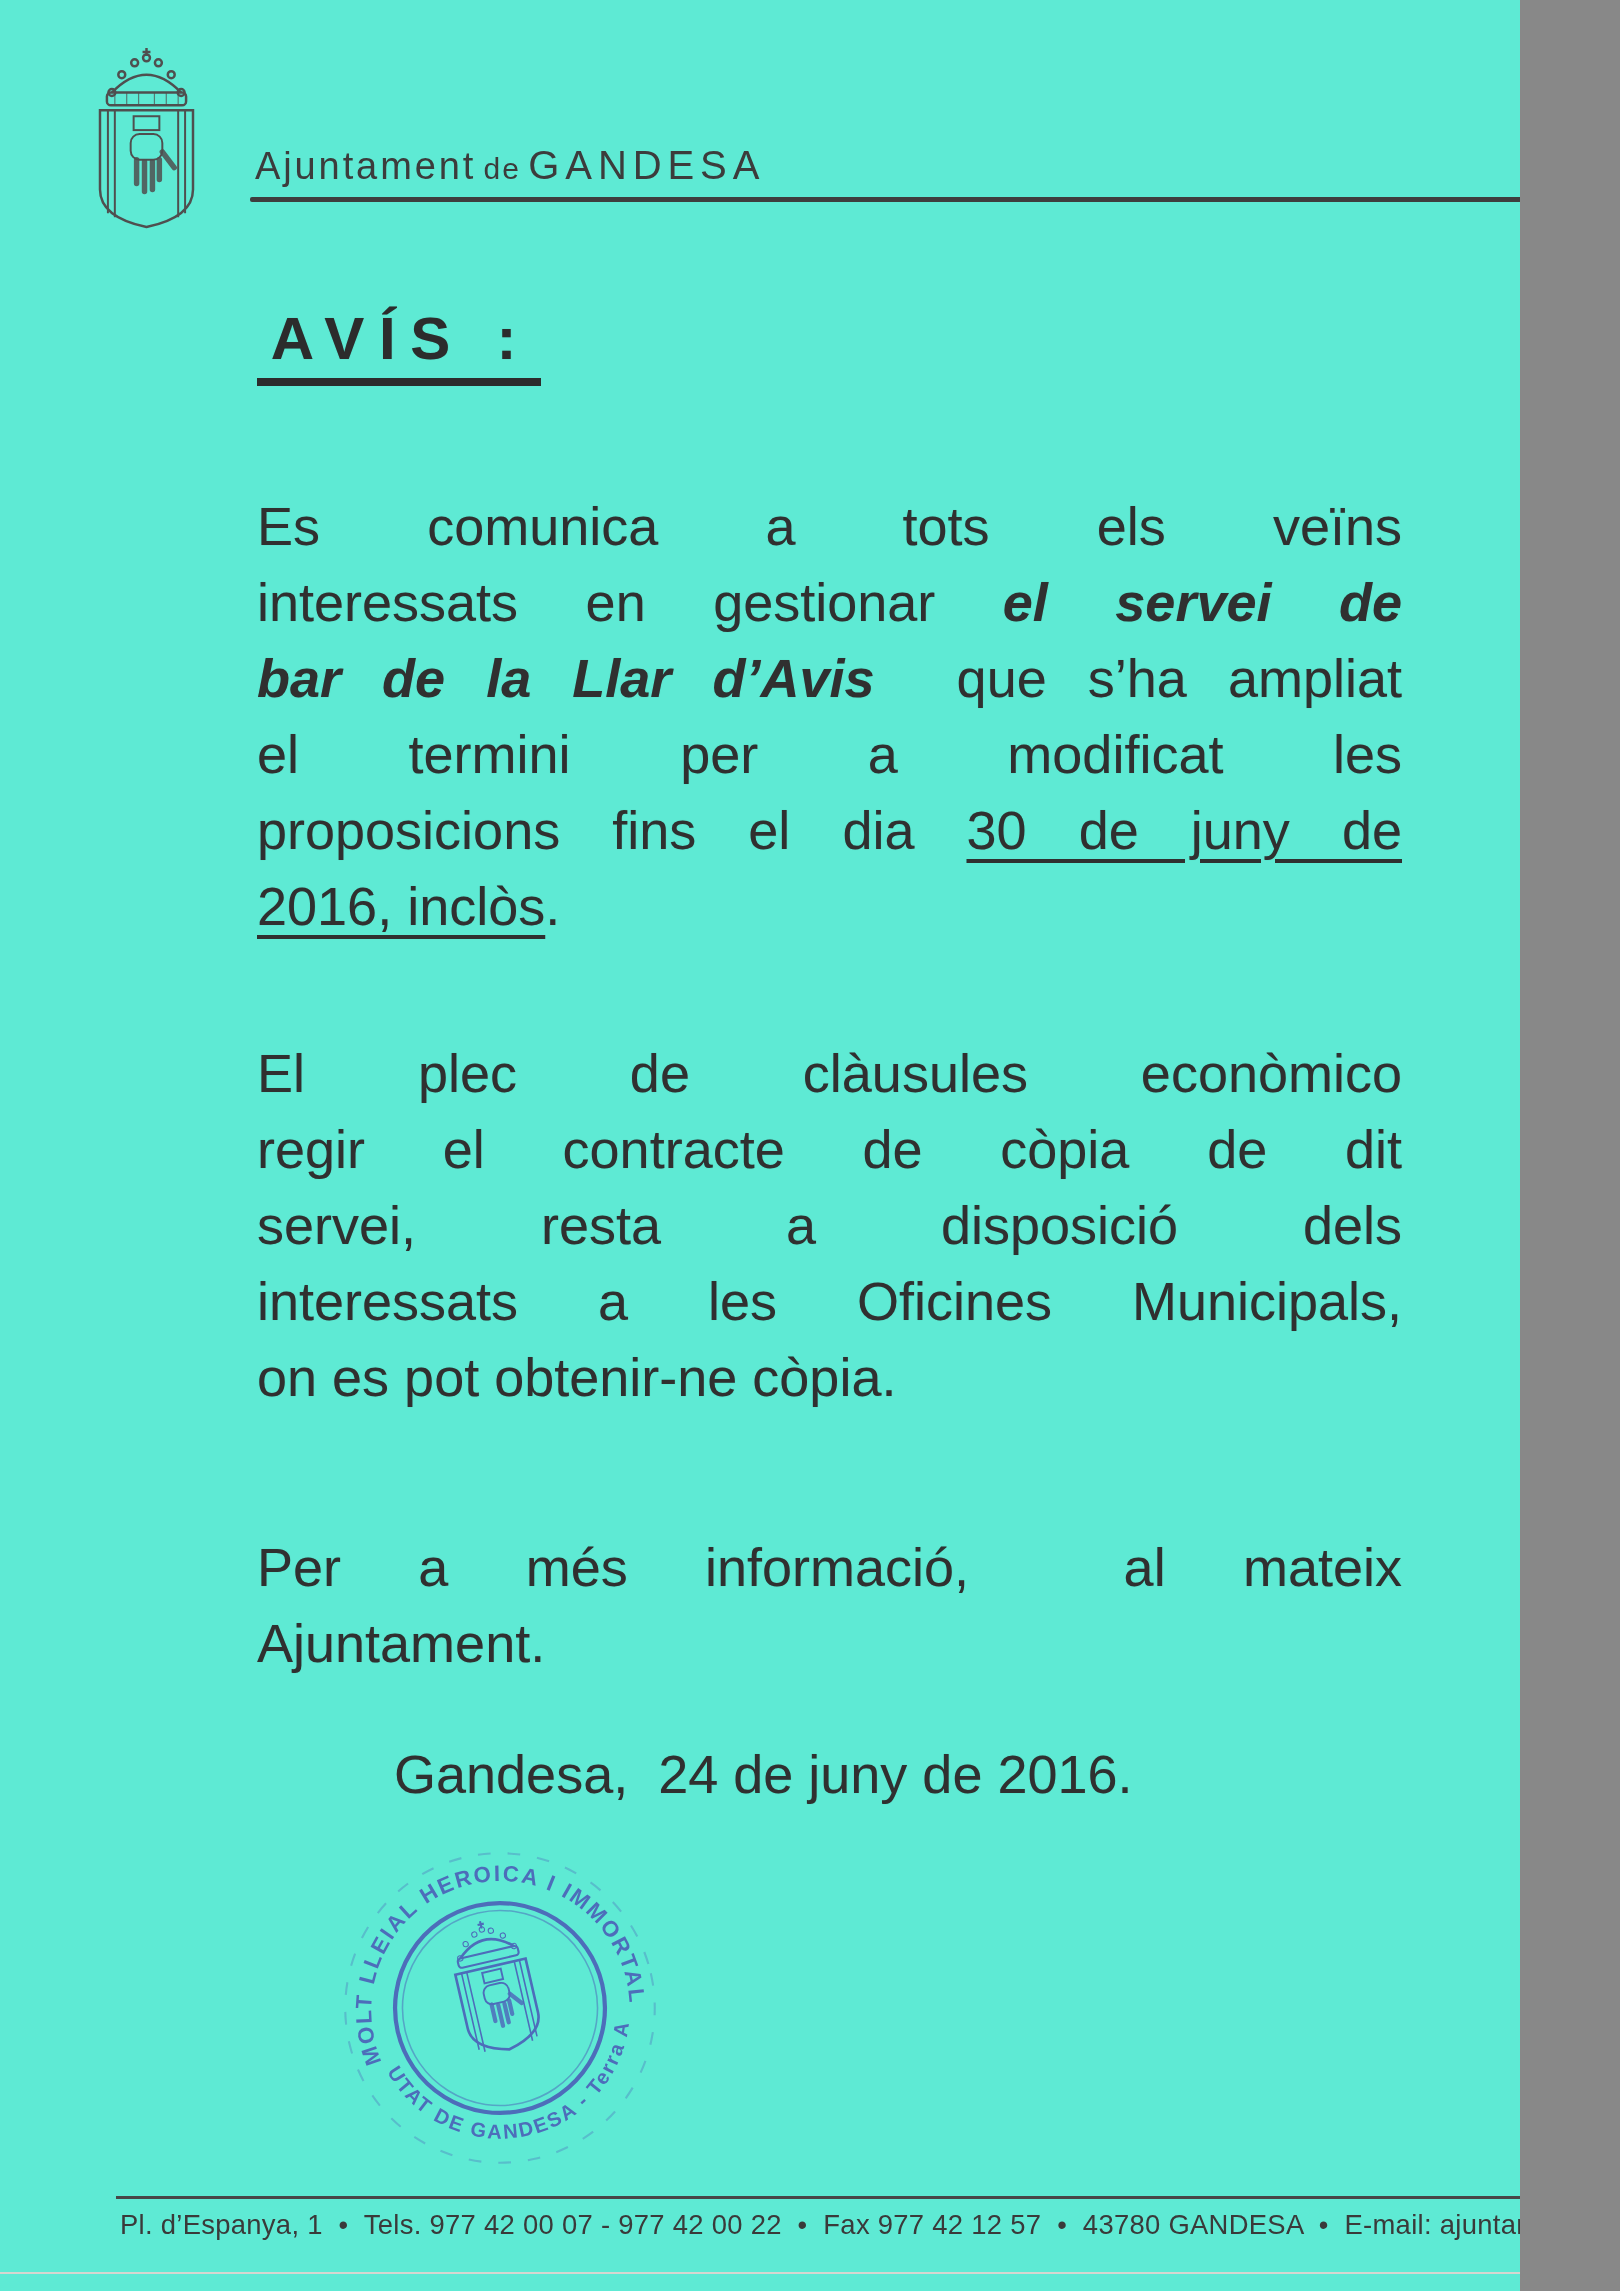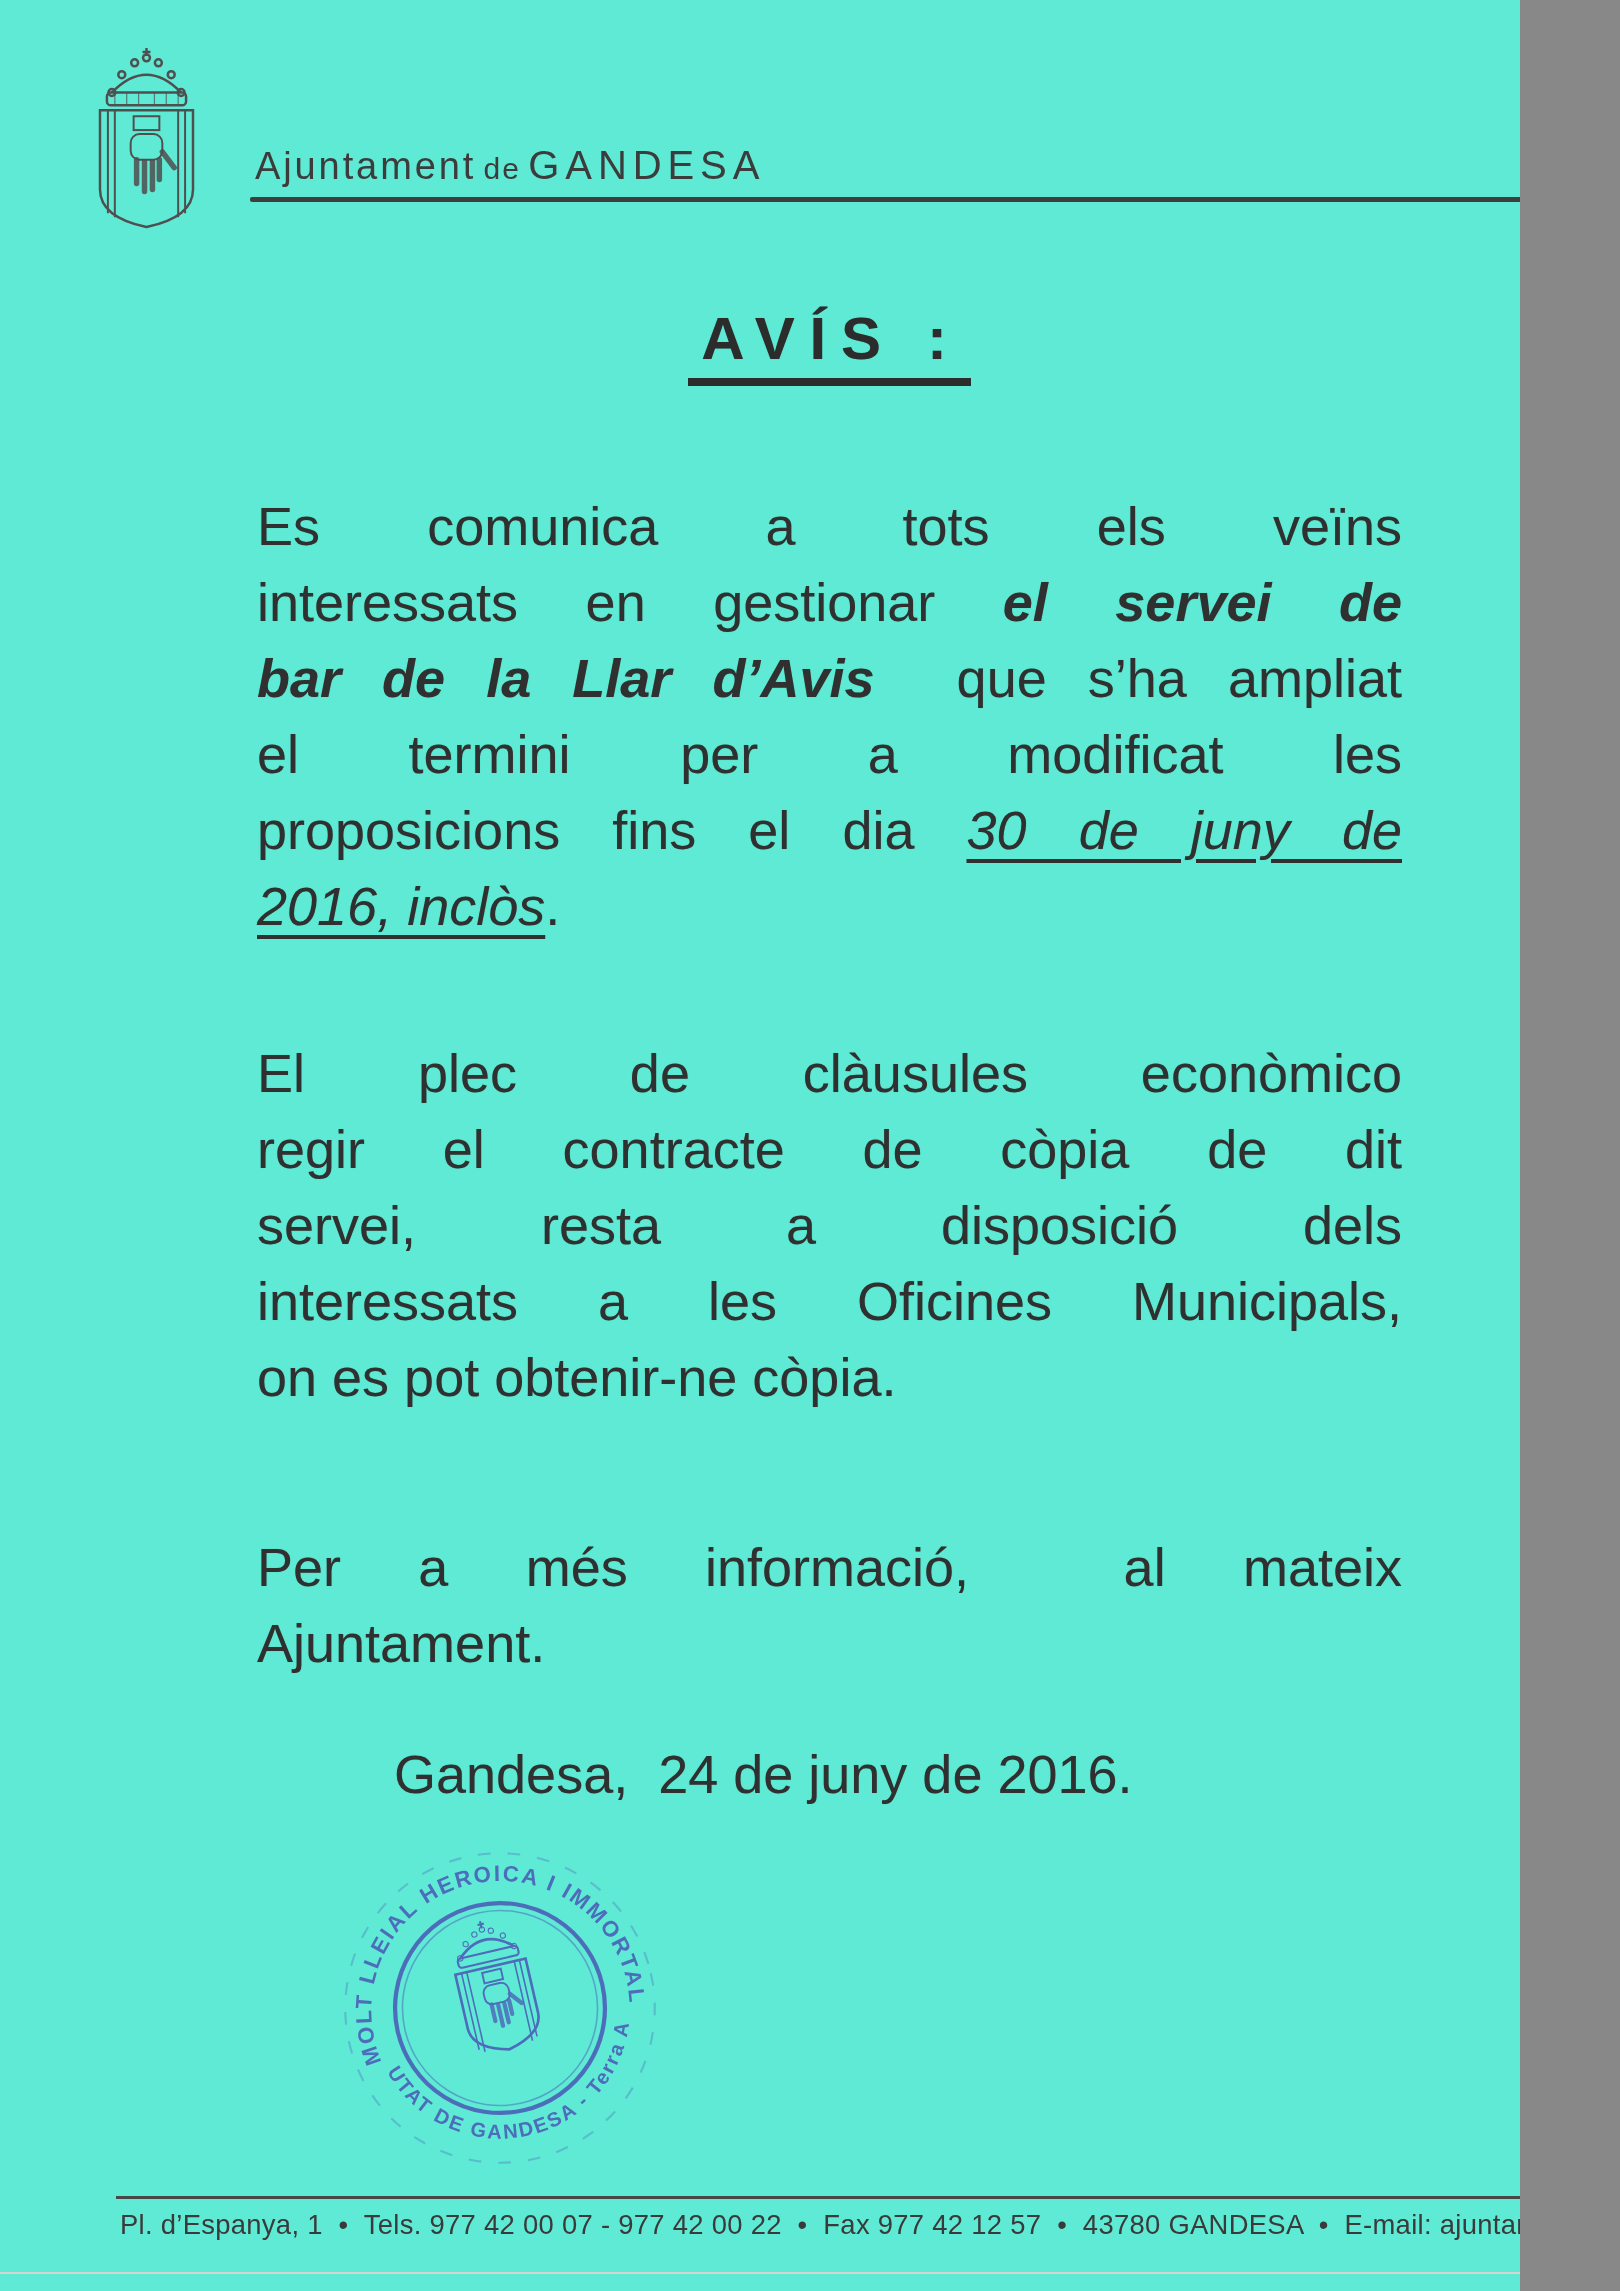--- a/index.html
+++ b/index.html
@@ -16,36 +16,36 @@
     color:#3c3c3c; letter-spacing:2.9px;
   }
   .org-name .big   { font-size:38px; }
   .org-name .small { font-size:30px; letter-spacing:2px; }
   .org-name .caps  { font-size:40px; letter-spacing:5.9px; }
   .letterhead-rule {
     position:absolute; left:250px; top:197px; width:1370px; height:4.9px;
     background:#3e3e3e; border-radius:2px;
   }
   
-  .title-wrap { position:absolute; left:257px; top:304px; width:1145px; text-align:center; }
+  .title-wrap { position:absolute; left:257px; top:304px; width:1145px; text-align:left; }
   .notice-title {
     display:inline-block; font-size:60px; font-weight:bold; letter-spacing:14.7px;
     color:#2c2c2c; border-bottom:8.8px solid #2c2c2c; padding:0 9.8px 4.9px 13.7px;
     text-shadow:0 0 1px rgba(0,0,0,.2);
   }
   
   .para {
     position:absolute; left:257px; width:1145px;
     font-size:54px; line-height:76px; color:#303030;
     text-shadow:0 0 1px rgba(0,0,0,.18);
   }
   .jline { text-align:justify; text-align-last:justify; }
   .jline.left { text-align-last:left; }
   .bi { font-weight:bold; font-style:italic; }
-  .ul { text-decoration:underline; text-decoration-thickness:3.9px; text-underline-offset:9.8px;font-style:italic; }
+  .ul { text-decoration:underline; text-decoration-thickness:3.9px; text-underline-offset:9.8px; }
   .date-line {
     position:absolute; left:384px; top:1743px; font-size:54px; color:#303030;
     text-shadow:0 0 1px rgba(0,0,0,.18); white-space:nowrap;margin-left:10px;
   }
   
   .stamp {
     position:absolute; left:341px; top:1849px; width:318px; height:318px;
     transform:rotate(-13deg); opacity:.88;
   }
   

